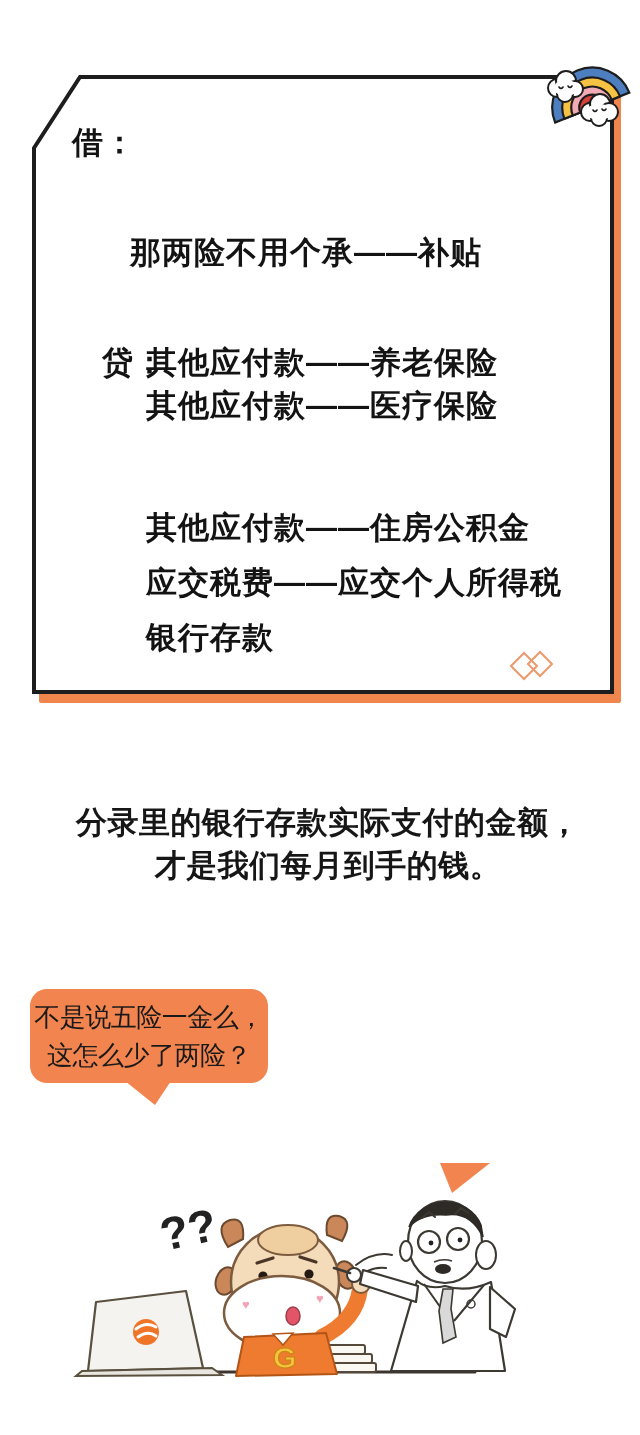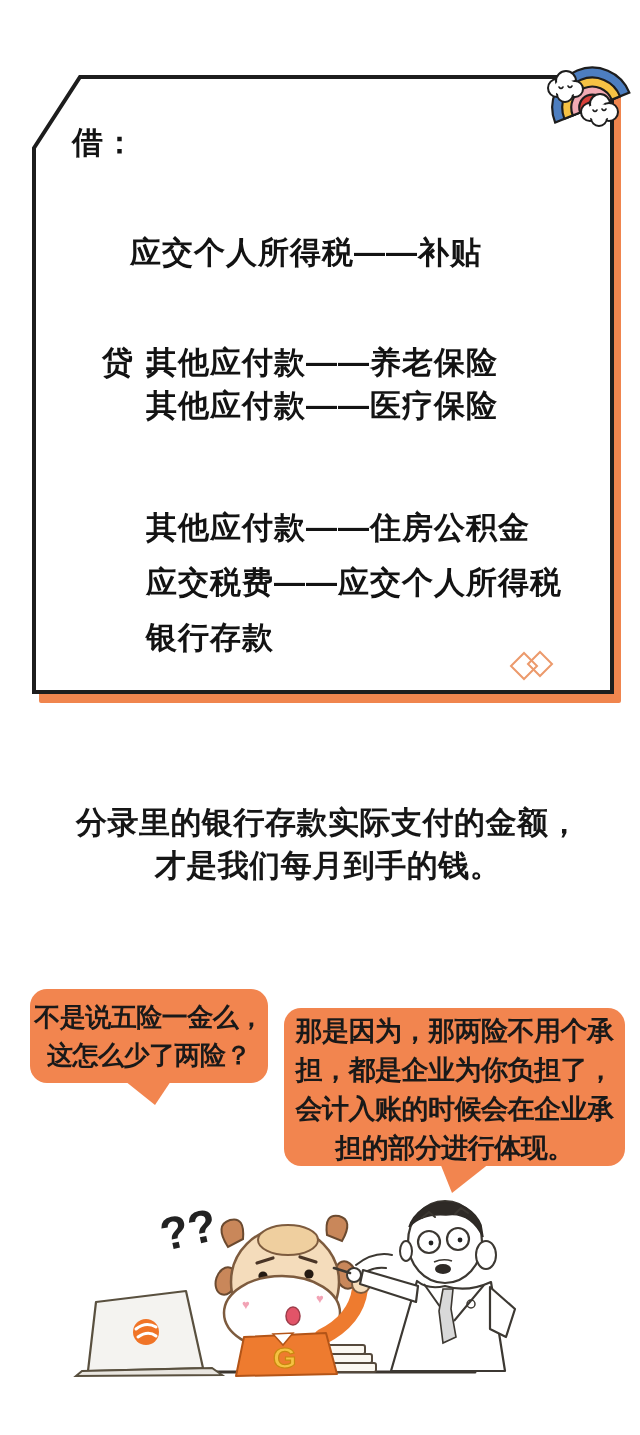--- a/index.html
+++ b/index.html
@@ -14,21 +14,21 @@
     letter-spacing:1px;white-space:nowrap;line-height:40px;height:40px;
   }
   
   .note-line{
     position:absolute;left:8px;width:640px;text-align:center;
     font-size:31px;font-weight:700;color:#161616;letter-spacing:0.5px;line-height:42px;
   }
   
   .bubble{
     position:absolute;background:#F2854F;border-radius:17px;
-    color:#191919;font-weight:bold;text-align:center;box-sizing:border-box;
+    color:#191919;font-weight:normal;text-align:center;box-sizing:border-box;
   }
   .bubble-q{left:30px;top:989px;width:238px;height:94px;font-size:26px;line-height:38px;padding-top:9px;letter-spacing:-0.5px;}
   .bubble-a{left:284px;top:1008px;width:341px;height:158px;font-size:27px;line-height:39px;padding-top:4px;letter-spacing:-0.5px;}
   .tail{position:absolute;}
   svg text{font-family:"Liberation Sans",sans-serif;}
 </style>
 </head>
 <body>
 
 <div class="page">
@@ -63,46 +63,40 @@
       <path d="M55,66 q2,3 4,0 M64,65 q2,3 4,0" fill="none" stroke="#1d1d1d" stroke-width="1.6" stroke-linecap="round"></path>
     </g>
   </svg>
 
   <svg class="abs" style="left:500px;top:642px" width="64" height="46" viewBox="0 0 64 46">
     <path d="M11,24 L24,11 L37,24 L24,37 Z" fill="none" stroke="#EC9A6C" stroke-width="2"></path>
     <path d="M28,22 L40,10 L52,22 L40,34 Z" fill="none" stroke="#EC9A6C" stroke-width="2"></path>
   </svg>
 
   <div class="entry" style="left:72px;top:123px">借：</div>
-  <div class="entry" style="left:130px;top:233px">应交个人所得税——补贴</div>
+  <div class="entry" style="left:130px;top:233px">那两险不用个承——补贴</div>
 
   <div class="entry" style="left:102px;top:343px">贷：</div>
   <div class="entry" style="left:146px;top:343px">其他应付款——养老保险</div>
   <div class="entry" style="left:146px;top:386px">其他应付款——医疗保险</div>
   <div class="entry" style="left:146px;top:508px">其他应付款——住房公积金</div>
   <div class="entry" style="left:146px;top:563px">应交税费——应交个人所得税</div>
   <div class="entry" style="left:146px;top:618px">银行存款</div>
 
   <div class="note-line" style="top:802px">分录里的银行存款实际支付的金额，</div>
   <div class="note-line" style="top:845px">才是我们每月到手的钱。</div>
 
   <div class="bubble bubble-q">
     <div>不是说五险一金么，</div>
     <div>这怎么少了两险？</div>
   </div>
   <svg class="tail" style="left:115px;top:1081px" width="66" height="26" viewBox="0 0 66 26">
     <polygon points="10,0 56,0 40,24" fill="#F2854F"></polygon>
   </svg>
 
-  <div class="bubble bubble-a">
-    <div>那是因为，那两险不用个承</div>
-    <div>担，都是企业为你负担了，</div>
-    <div>会计入账的时候会在企业承</div>
-    <div>担的部分进行体现。</div>
-  </div>
   <svg class="tail" style="left:428px;top:1163px" width="72" height="32" viewBox="0 0 72 32">
     <polygon points="12,0 62,0 24,30" fill="#F2854F"></polygon>
   </svg>
 
   <svg class="abs" style="left:60px;top:1185px" width="520" height="250" viewBox="0 0 520 250">
 
     <line x1="35" y1="187" x2="415" y2="187" stroke="#3b352e" stroke-width="3" stroke-linecap="round"></line>
 
     <g>
       <polygon points="36,117 126,106 143,183 28,186" fill="#f4f3f0" stroke="#59503f" stroke-width="2.2" stroke-linejoin="round"></polygon>

